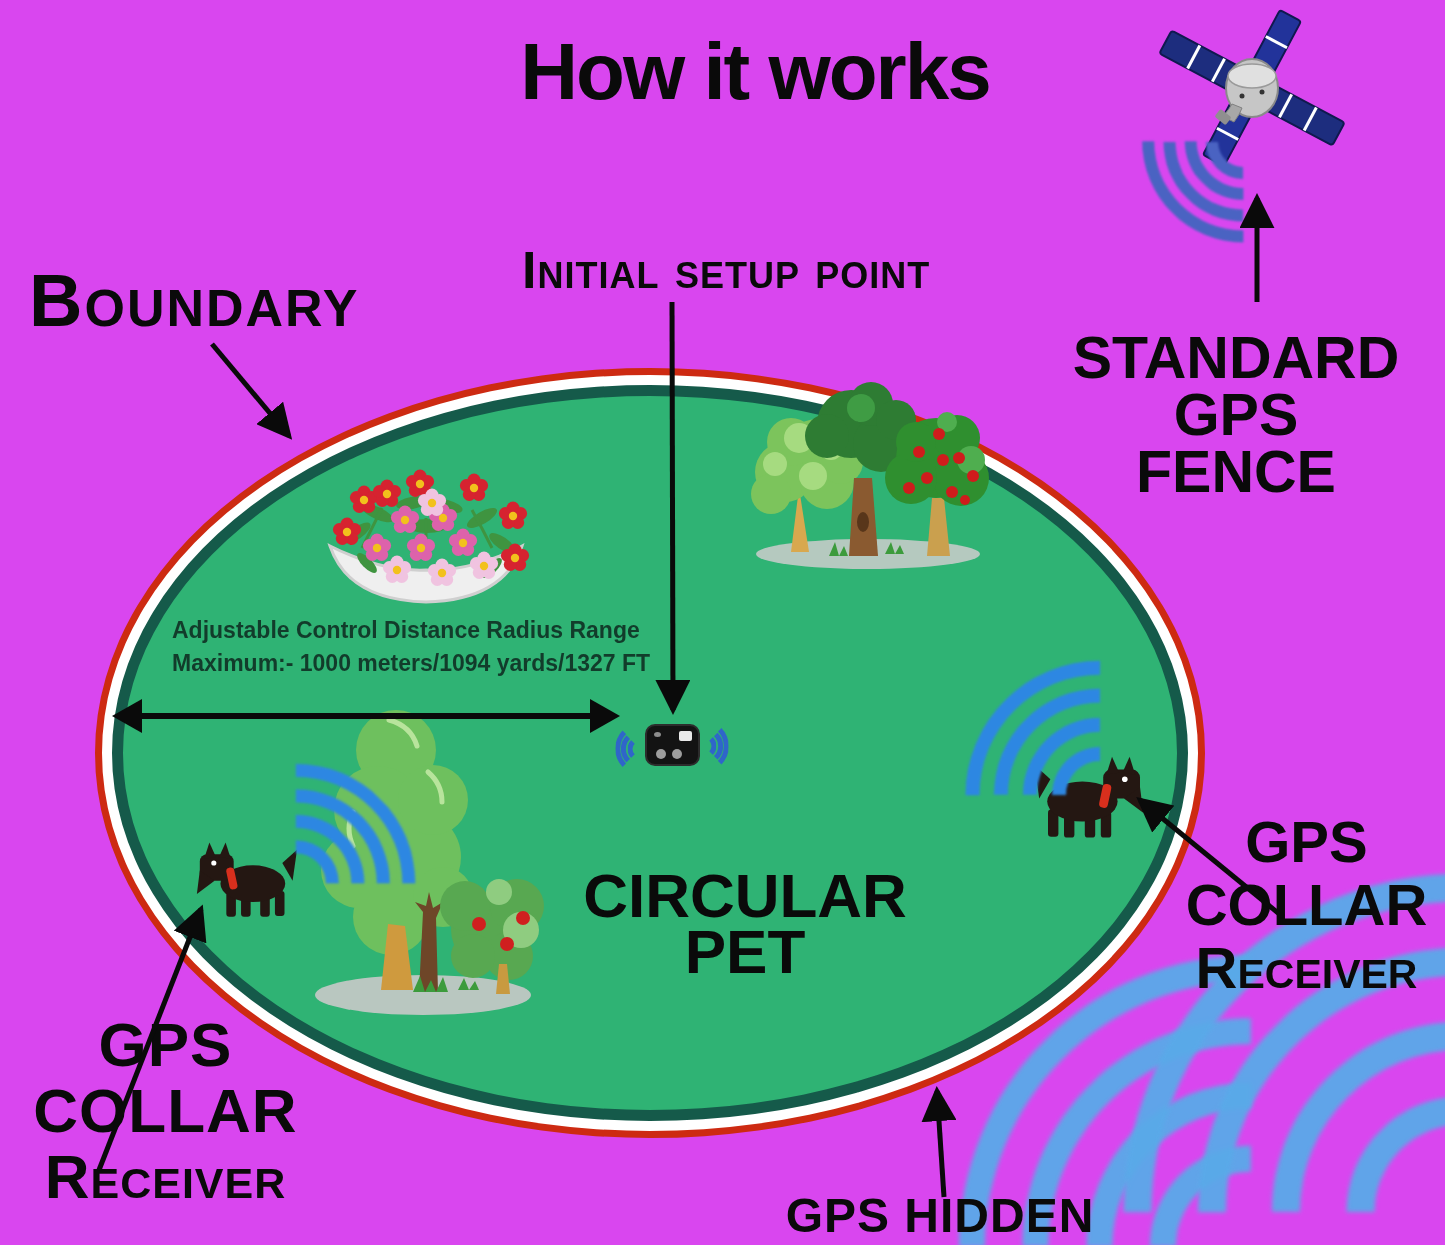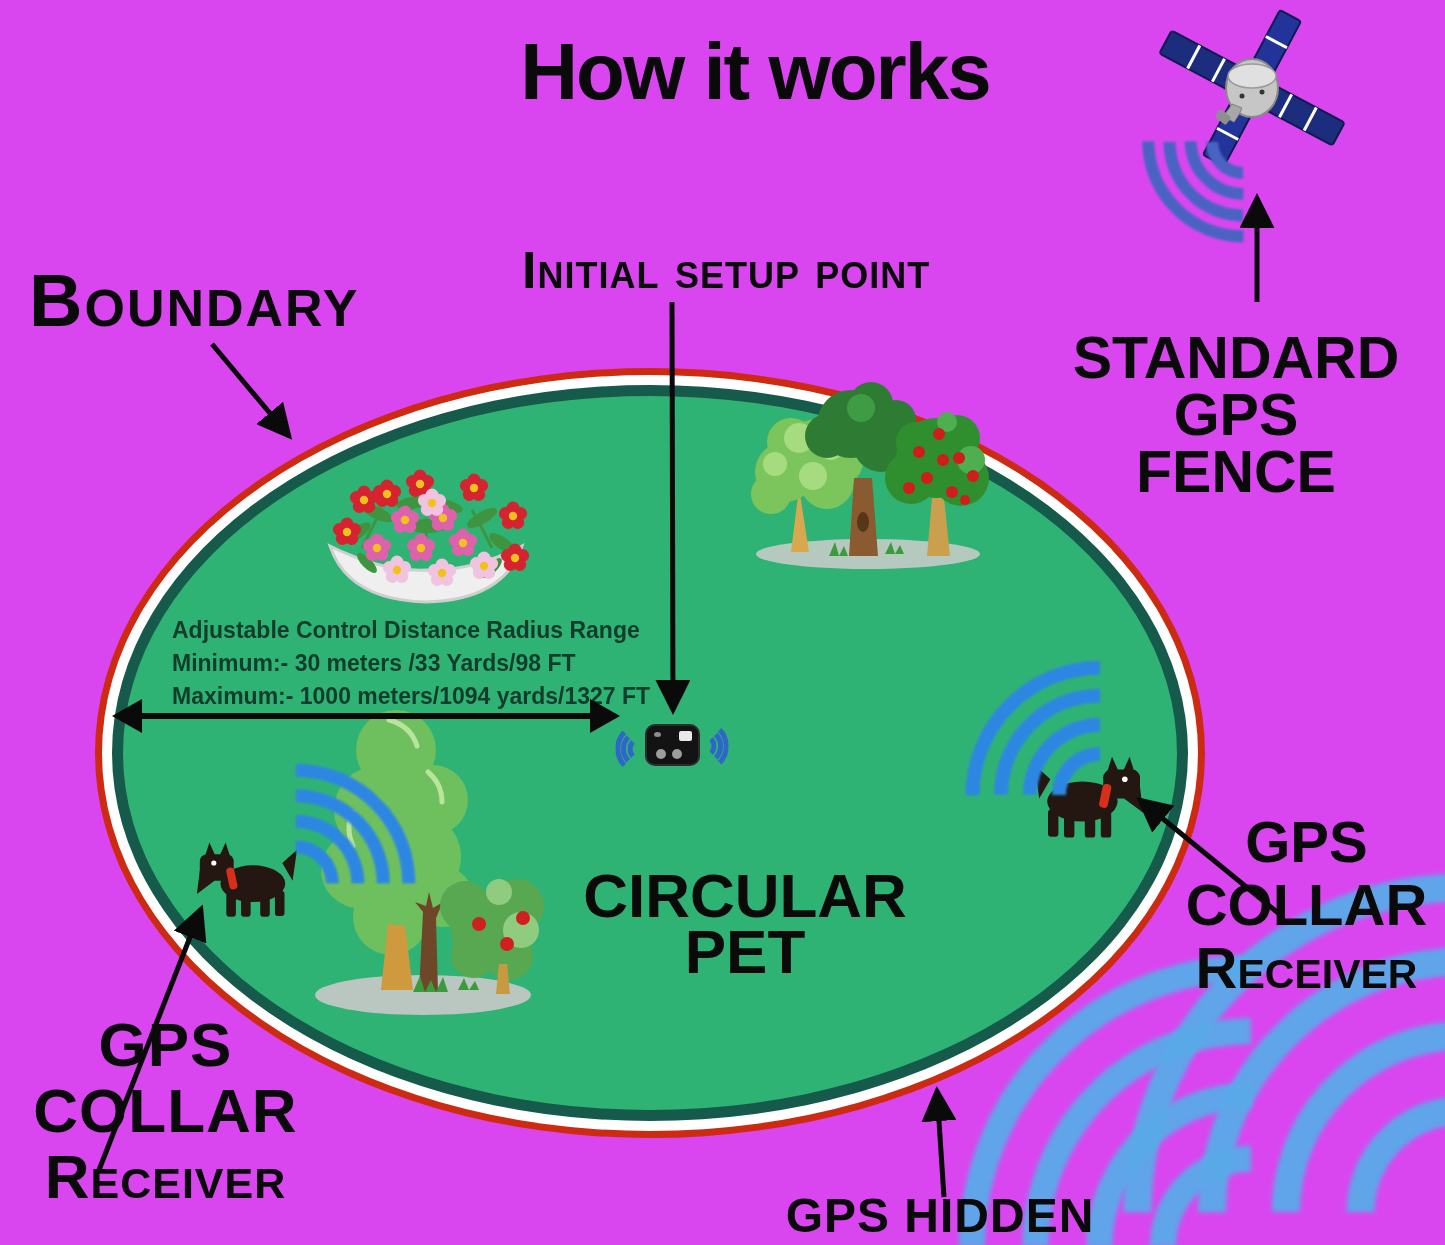--- a/index.html
+++ b/index.html
@@ -199,21 +199,20 @@
         <circle cx="210" cy="100" r="6"></circle>
     </g>
     <g fill="#3c9b3c">
       <path d="M96 196 l6 -14 4 14 5 -10 4 10 Z"></path>
         <path d="M152 194 l6 -12 4 12 5 -9 4 9 Z"></path>
     </g>
   </svg>
 
   <div class="abs range">
     <div>Adjustable Control Distance Radius Range</div>
-    <div>Minimum:- 30 meters /33 Yards/98 FT</div>
     <div>Maximum:- 1000 meters/1094 yards/1327 FT</div>
   </div>
 
   <svg class="abs fig" style="left:293px;top:692px" width="262" height="332" viewBox="0 0 262 332">
     <ellipse cx="130" cy="303" rx="108" ry="20" fill="#c9c9c9" opacity="0.9"></ellipse>
     <g fill="#6ec05e">
       <circle cx="103" cy="58" r="40"></circle>
         <circle cx="85" cy="118" r="44"></circle>
         <circle cx="122" cy="165" r="46"></circle>
       <circle cx="66" cy="178" r="38"></circle>

